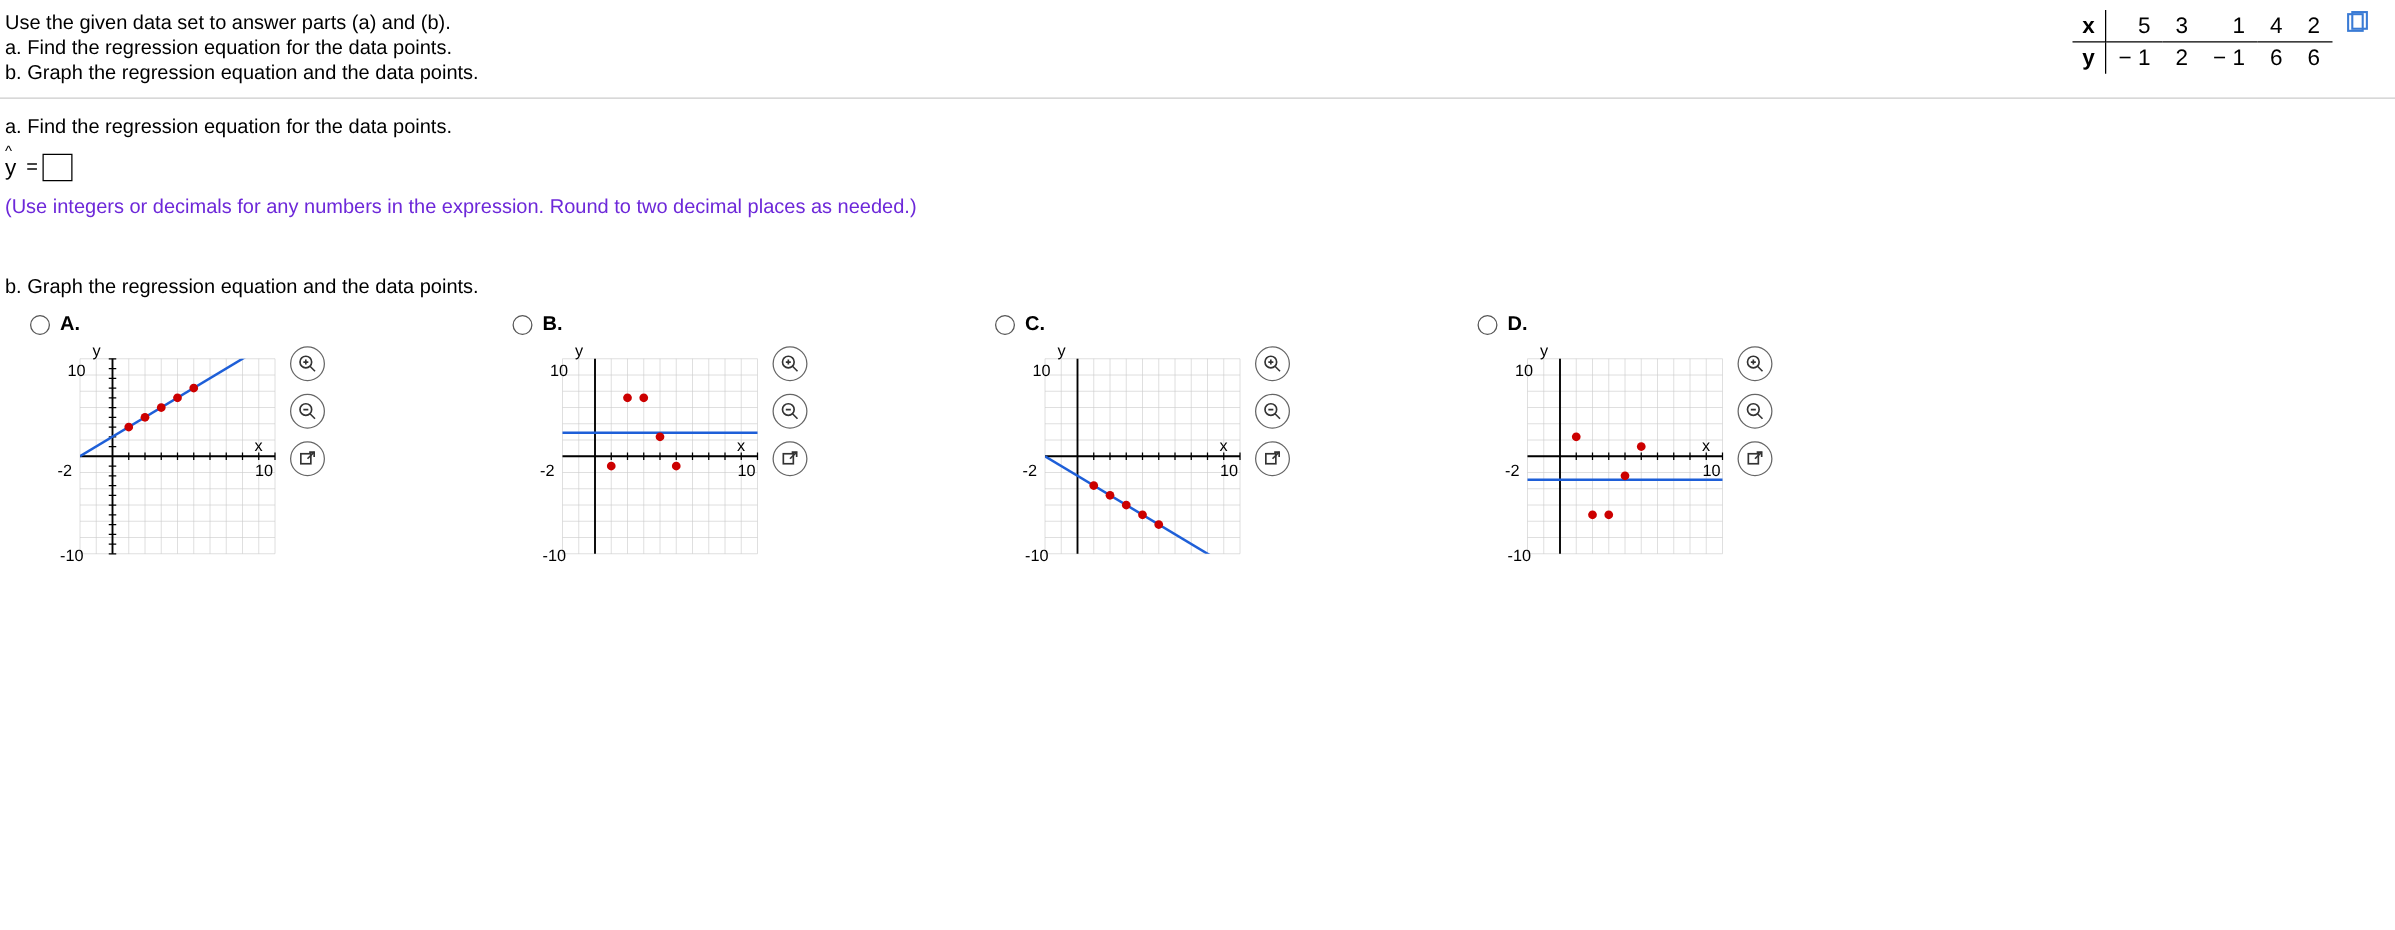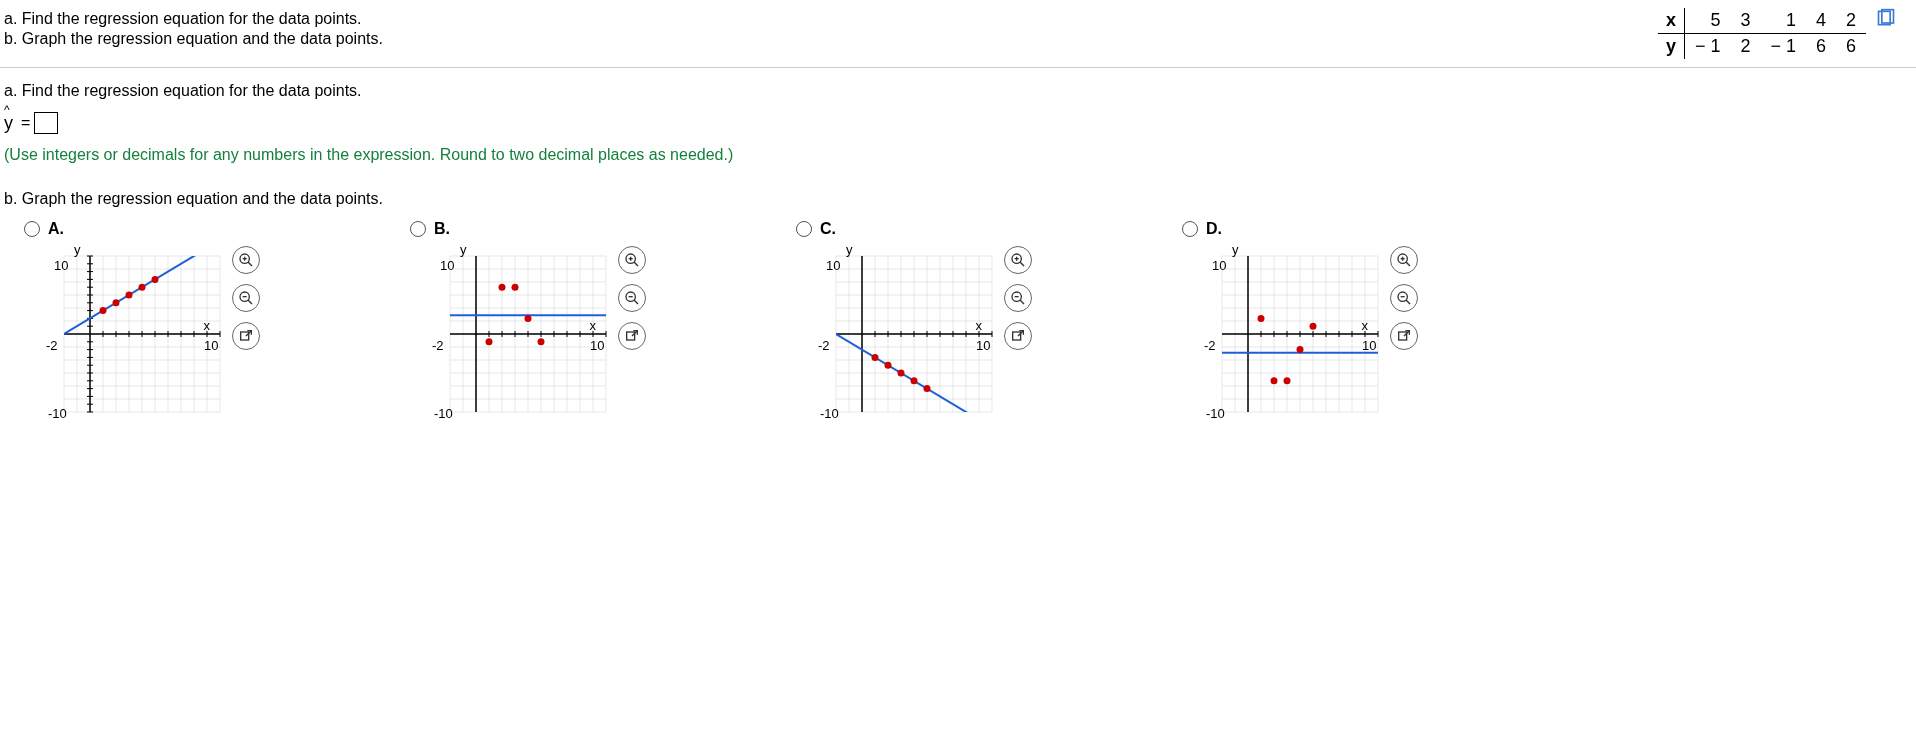--- a/index.html
+++ b/index.html
@@ -15,37 +15,38 @@
   .data-table td { padding: 2px 10px; text-align: right; font-size: 18px; }
   .data-table td.hdr { font-weight: bold; text-align: center; border-right: 1px solid #000; padding: 2px 8px; }
   .data-table tr:first-child td { border-bottom: 1px solid #000; }
   .book-icon { width: 20px; height: 20px; }
   .part-a, .part-b { padding: 8px 4px; }
   .equation { display: flex; align-items: center; margin: 12px 0; }
   .yhat { position: relative; font-size: 18px; margin-right: 4px; }
   .yhat::before { content: "^"; position: absolute; top: -10px; left: 0; font-size: 12px; }
   .eq { margin: 0 4px; }
   .input-box { width: 24px; height: 22px; border: 1px solid #000; display: inline-block; }
-  .hint { color: #15803d; margin: 6px 0 8px 0; }
+  .hint { color: #6d28d9; margin: 6px 0 28px 0; }
   .choices { display: flex; gap: 150px; padding: 10px 20px; }
   .choice { }
   .choice-header { display: flex; align-items: center; gap: 8px; font-weight: bold; margin-bottom: 8px; }
   .radio { width: 16px; height: 16px; border: 1.5px solid #555; border-radius: 50%; display: inline-block; }
   .graph-wrap { display: flex; align-items: flex-start; gap: 8px; }
   .graph-svg { }
   .controls { display: flex; flex-direction: column; gap: 10px; }
   .ctrl-btn { width: 28px; height: 28px; border: 1.5px solid #666; border-radius: 50%; display: flex; align-items: center; justify-content: center; background: #fff; cursor: pointer; }
   .ctrl-btn svg { width: 16px; height: 16px; }
 </style>
 </head>
 <body>
 
 <div class="section">
   <div class="row">
     <div class="prompt-left">
+      <div class="line">Use the given data set to answer parts (a) and (b).</div>
       <div class="line">a. Find the regression equation for the data points.</div>
       <div class="line">b. Graph the regression equation and the data points.</div>
     </div>
     <div class="prompt-right">
       <table class="data-table">
         <tbody>
             <tr>
           <td class="hdr">x</td>
           <td>5</td>
           <td>3</td>

